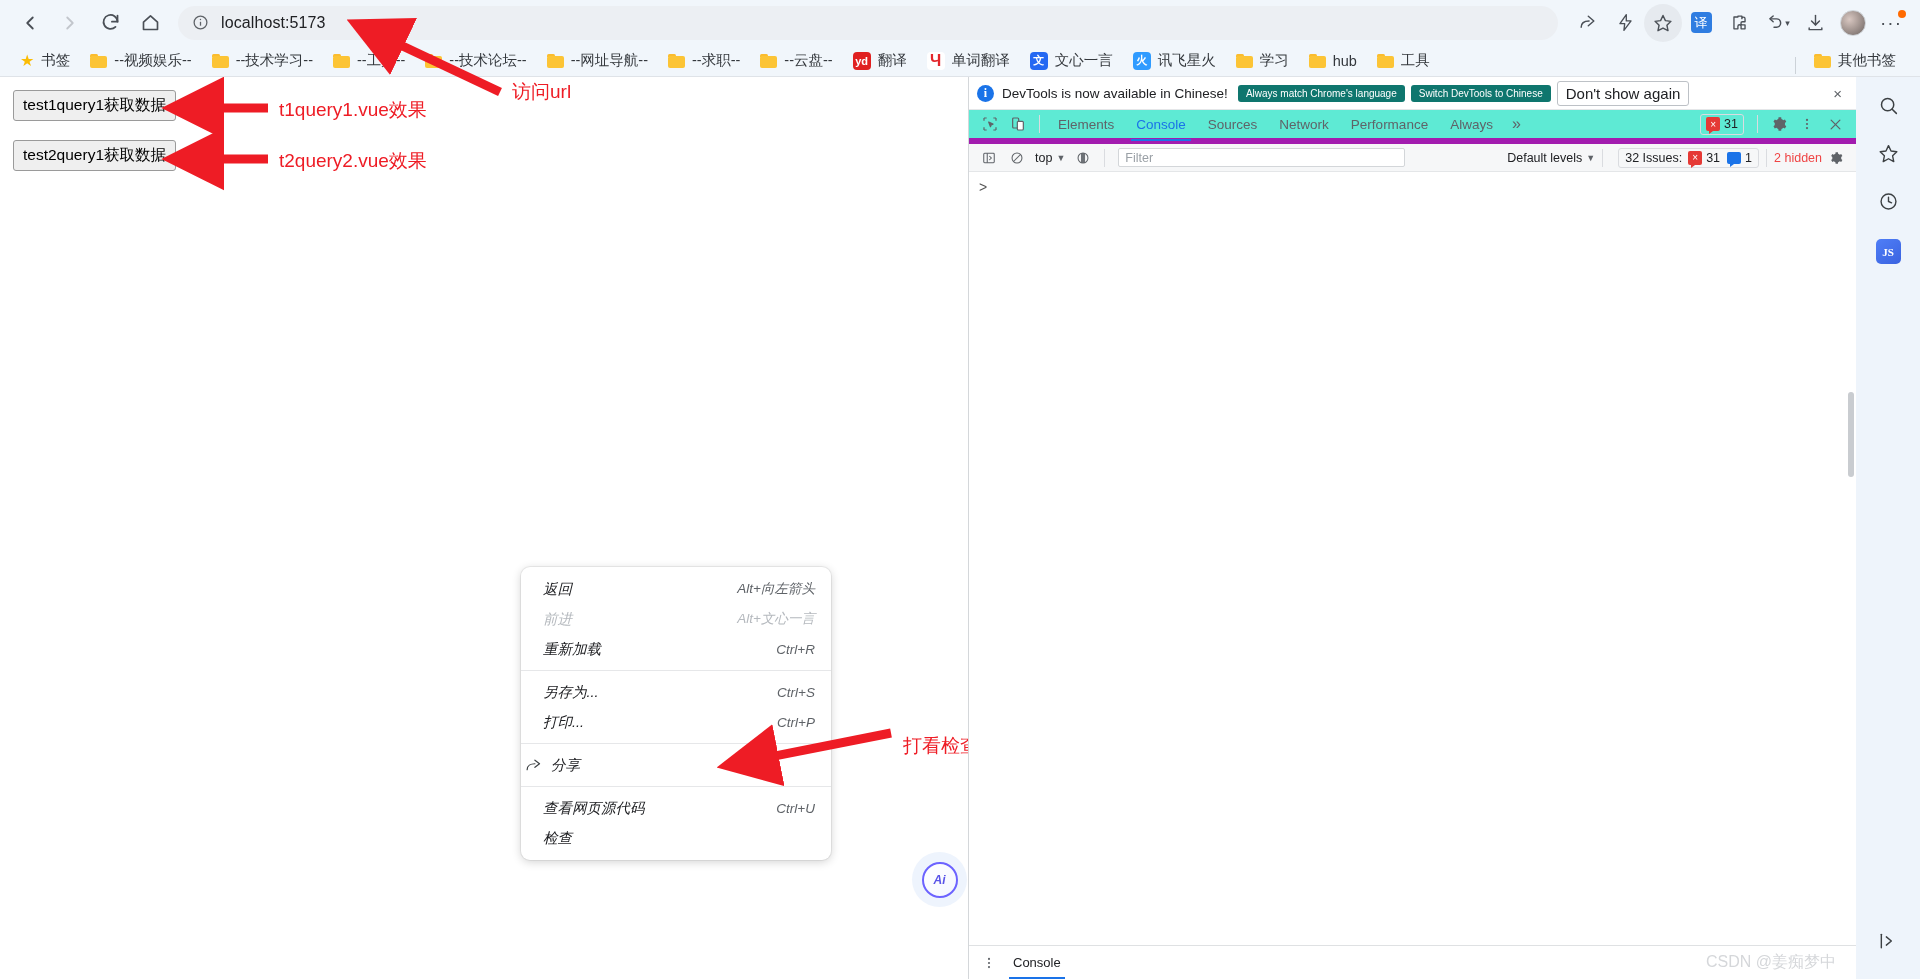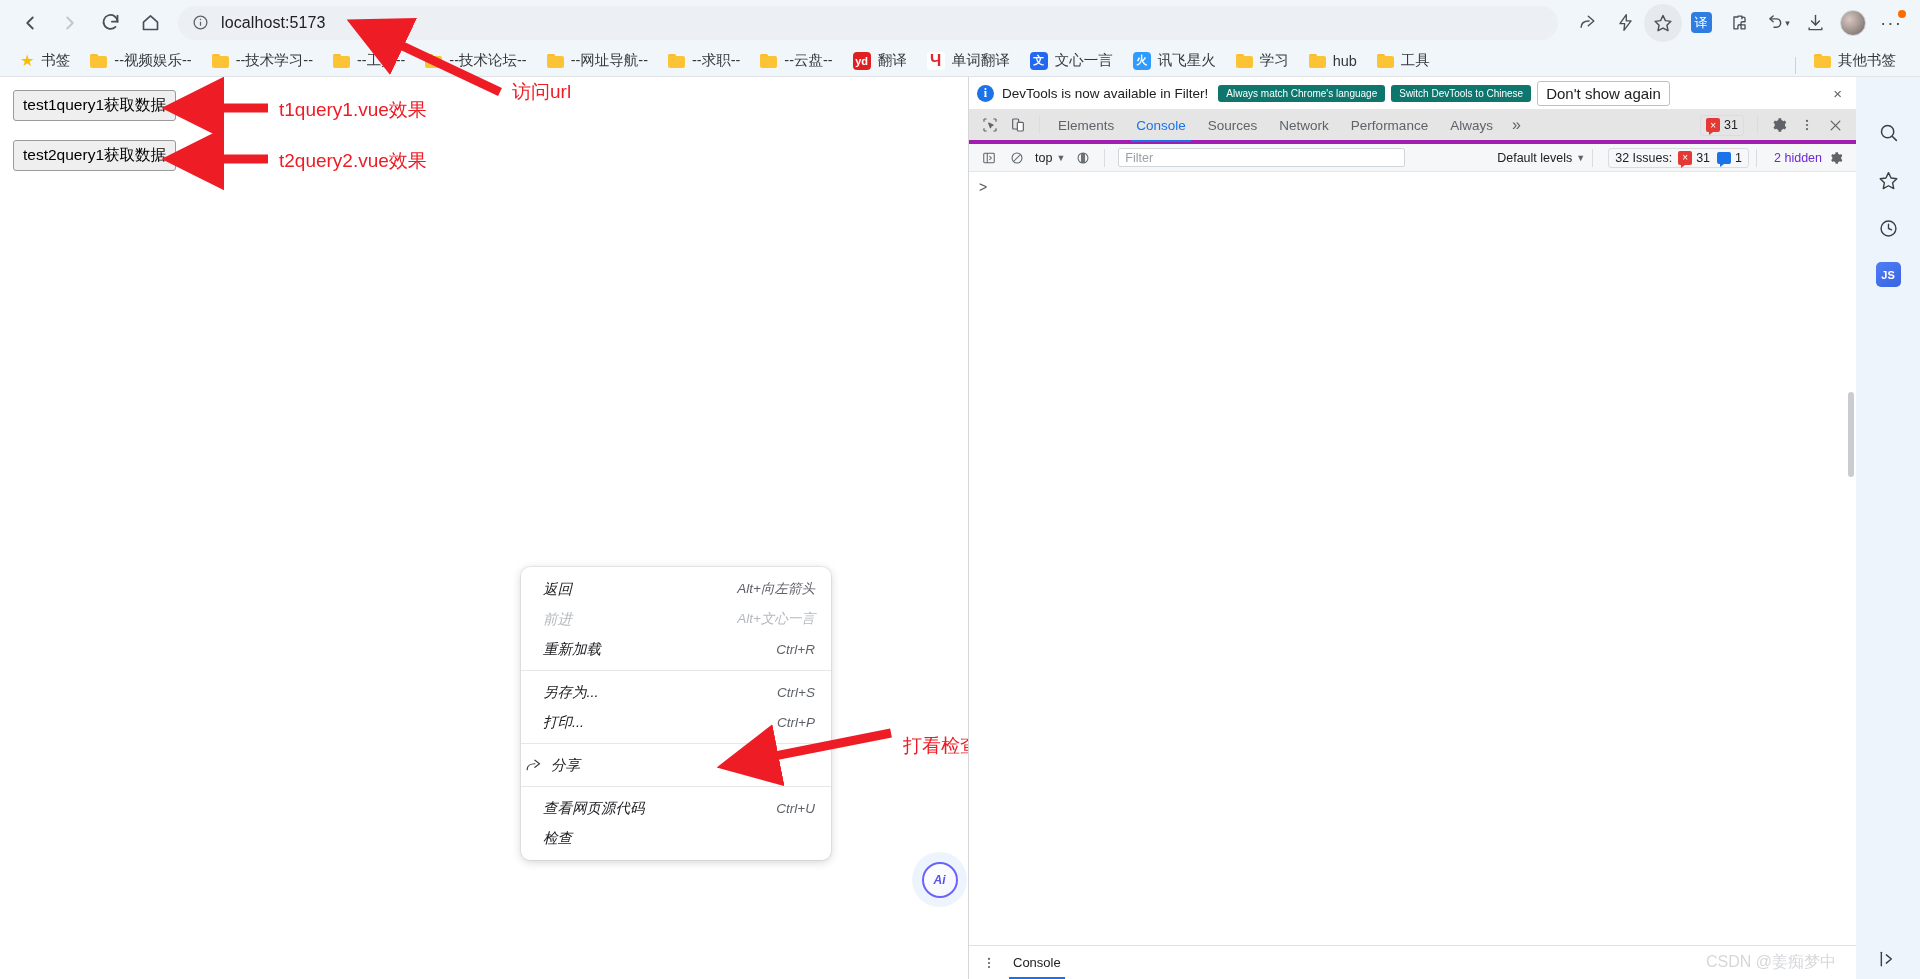--- a/index.html
+++ b/index.html
@@ -151,22 +151,22 @@
     background: #0f766e; color: #fff; border-radius: 3px; padding: 3px 8px;
     font-size: 10px; margin-right: 6px; white-space: nowrap;
   }
   .btn-outline {
     background: #fff; color: #202124; border: 1px solid #bdc1c6; border-radius: 3px;
     padding: 3px 8px; font-size: 15px; margin-right: 4px; white-space: nowrap;
   }
   .dt-banner-close { color: #5f6368; font-size: 15px; padding: 0 6px; margin-left:auto; }
 
   .dt-tabs {
-    display: flex; align-items: center; height: 34px; background: #e5e5e5;
-    border-bottom: 4px solid #a21caf; padding: 0 7px; flex: 0 0 auto;
+    display: flex; align-items: center; height: 34px; background: #5eead4;
+    border-bottom: 6px solid #a21caf; padding: 0 7px; flex: 0 0 auto;
   }
   .dt-iconbtn { width: 28px; height: 26px; display: flex; align-items: center; justify-content: center; color: #5f6368; }
   .dt-vsep { width: 1px; height: 18px; background: #dadce0; margin: 0 7px; }
   .dt-tab {
     height: 34px; display: flex; align-items: center; padding: 0 11px;
     font-size: 13.5px; color: #5f6368; position: relative;
   }
   .dt-tab.active { color: #1a73e8; }
   .dt-tab.active:after {
     content:""; position:absolute; left:6px; right:6px; bottom:0; height:2.5px; background:#1a73e8;
@@ -198,21 +198,21 @@
   .filter-input {
     flex: 1 1 auto; height: 19px; background: #fff; border: 1px solid #d3d6d9; border-radius: 2px;
     margin: 0 6px; padding: 0 6px; display: flex; align-items: center; color: #9aa0a6; font-size: 12.5px;
     max-width: 287px;
   }
   .levels { margin-left: auto; display: flex; align-items: center; color:#202124; }
   .issues-chip {
     display:flex; align-items:center; border:1px solid #dadce0; border-radius:3px; height:20px;
     padding:0 6px; margin-left: 8px; color:#202124;
   }
-  .hidden-txt { color:#6d28d9; margin-left:10px; }
+  .hidden-txt { color:#ef4444; }
 
   .console-body { flex: 1 1 auto; background: #fff; position: relative; }
   .console-prompt { position:absolute; left:10px; top:7px; color:#555; font-size:14px; }
   .dt-drawer {
     height: 34px; border-top: 1px solid #dfe1e3; background: #fff; display: flex;
     align-items: center; padding: 0 6px; flex: 0 0 auto; position: relative;
   }
   .drawer-tab {
     font-size: 13px; color: #202124; padding: 0 10px; height: 34px; display:flex;
     align-items:center; position: relative;
@@ -224,21 +224,21 @@
   }
   .dt-scroll {
     position:absolute; right:2px; top:220px; width:6px; height:85px; border-radius:3px; background:#c9ccd0;
   }
 
   
   .rail {
     position: absolute; top: 77px; left: 1856px; width: 64px; height: 902px;
     background: #eef4fb; display: flex; flex-direction: column; align-items: center; padding-top: 18px;
   }
-  .rail-ico { width: 44px; height: 48px; display: flex; align-items: flex-end; justify-content: center; color: #3c4043; }
+  .rail-ico { width: 44px; height: 48px; display: flex; align-items: flex-start; justify-content: center; color: #3c4043; font-family: Liberation Serif, serif; }
   .js-badge {
     width: 25px; height: 25px; border-radius: 5px; background: linear-gradient(145deg,#4f7ef7,#3a63e0);
     color: #fff; font-size: 11px; font-weight: bold; display: flex; align-items: center; justify-content: center;
   }
   .rail-bottom { margin-top: auto; padding-bottom: 10px; }
 </style>
 </head>
 <body>
 
 <div id="root">
@@ -467,21 +467,21 @@
 
     <line x1="268" y1="159" x2="174" y2="159" stroke="#ee1c25" stroke-width="9" marker-end="url(#ah)"></line>
 
     <line x1="891" y1="733" x2="729" y2="765" stroke="#ee1c25" stroke-width="9" marker-end="url(#ah)"></line>
   </svg>
 
   <div class="devtools">
 
     <div class="dt-banner">
       <span class="dt-info-circle">i</span>
-      <span class="dt-banner-text">DevTools is now available in Filter!</span>
+      <span class="dt-banner-text">DevTools is now available in Chinese!</span>
       <span class="btn-blue">Always match Chrome's language</span>
       <span class="btn-blue">Switch DevTools to Chinese</span>
       <span class="btn-outline">Don't show again</span>
       <span class="dt-banner-close">×</span>
     </div>
 
     <div class="dt-tabs">
       <div class="dt-iconbtn">
         <svg width="16" height="16" viewBox="0 0 24 24" fill="none" stroke="currentColor" stroke-width="1.8" stroke-linejoin="round">
             <path d="M3 3h4M3 3v4M21 3h-4M21 3v4M3 21h4M3 21v-4M21 21h-4M21 21v-4"></path>

